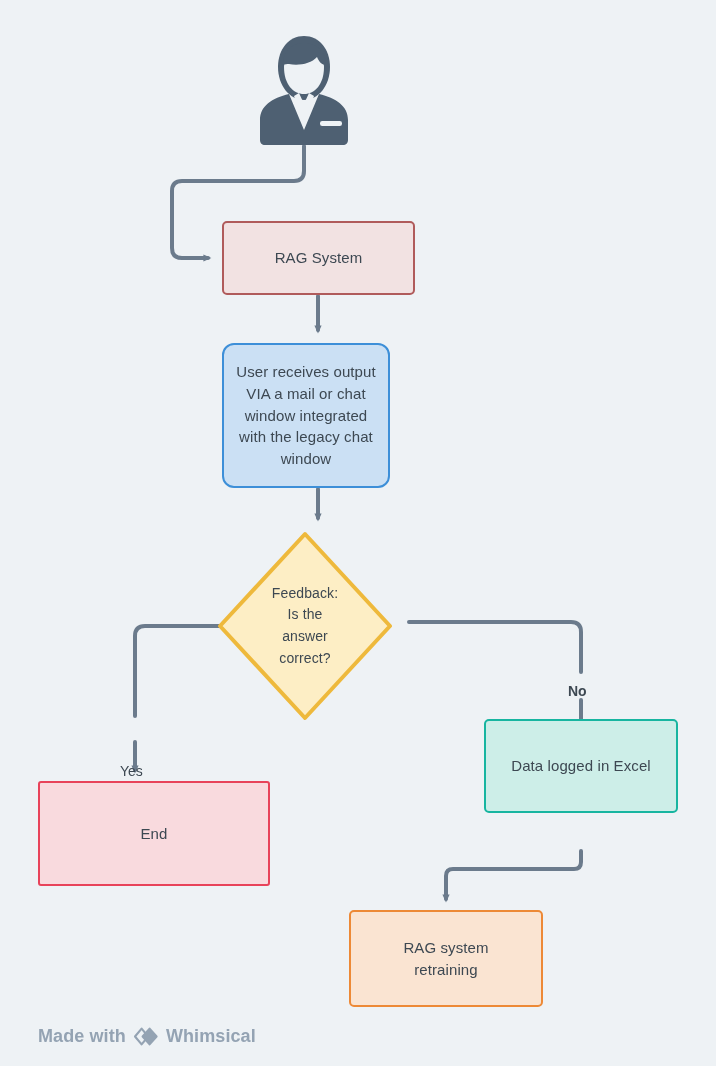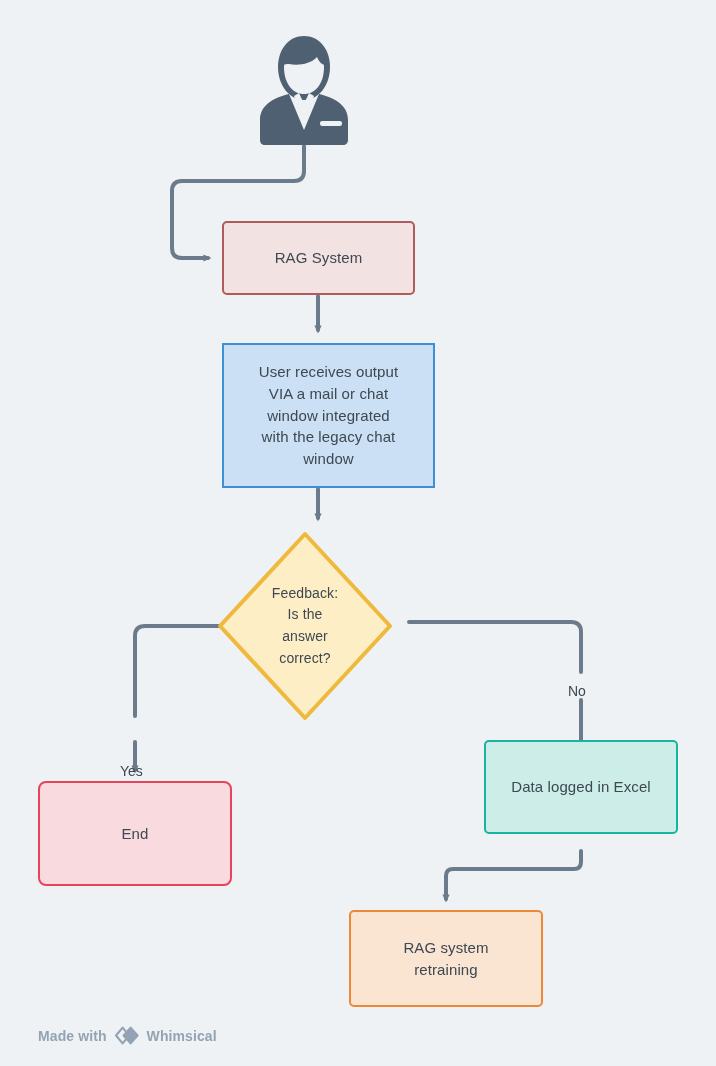--- a/index.html
+++ b/index.html
@@ -43,48 +43,48 @@
   .node .lbl { display: block; white-space: pre-line; }
 
   
   #node-rag-system {
     left: 222px; top: 221px; width: 193px; height: 74px;
     background: #f2e2e2;
     border: 2px solid #b05b5b;
     border-radius: 5px;
   }
   #node-user-output {
-    left: 222px; top: 343px; width: 213px; height: 145px;
+    left: 222px; top: 343px; width: 168px; height: 145px;
     background: #cbe0f4;
     border: 2px solid #3d8fd8;
-    border-radius: 0;
+    border-radius: 12px;
   }
   #node-feedback {
     left: 216px; top: 530px; width: 178px; height: 192px;
     background: transparent;
     border: none;
   }
   #node-feedback .diamond-face {
     position: absolute;
     inset: 0;
   }
   #node-feedback .diamond-text {
     position: relative;
     z-index: 2;
     font-size: 14px;
     line-height: 1.55;
   }
   #node-end {
-    left: 38px; top: 781px; width: 194px; height: 105px;
+    left: 38px; top: 781px; width: 232px; height: 105px;
     background: #f9dade;
     border: 2px solid #e8435a;
-    border-radius: 8px;
+    border-radius: 3px;
   }
   #node-excel {
-    left: 484px; top: 740px; width: 194px; height: 94px;
+    left: 484px; top: 719px; width: 194px; height: 94px;
     background: #cdeee8;
     border: 2px solid #17b5a0;
     border-radius: 5px;
     text-align: center;
   }
   #node-retraining {
     left: 349px; top: 910px; width: 194px; height: 97px;
     background: #fae4d2;
     border: 2px solid #ed8936;
     border-radius: 5px;
@@ -98,31 +98,31 @@
 
   
   .edge-label {
     position: absolute;
     color: #3d4852;
     font-size: 14px;
     font-family: "Liberation Sans", sans-serif;
     white-space: nowrap;
   }
   #edge-label-yes { left: 120px; top: 763px; }
-  #edge-label-no  { left: 568px; top: 683px; }
+  #edge-label-no  { left: 568px; top: 683px; font-weight: bold; }
 
   
   #watermark {
     position: absolute;
     left: 38px; top: 1026px;
     display: flex;
     align-items: center;
     gap: 7px;
     color: #94a3b3;
-    font-size: 14px;
+    font-size: 18px;
     font-weight: bold;
     letter-spacing: 0.1px;
   }
   #watermark .wm-text { color: #94a3b3; }
 </style>
 </head>
 <body>
 
 <div id="canvas">
 

